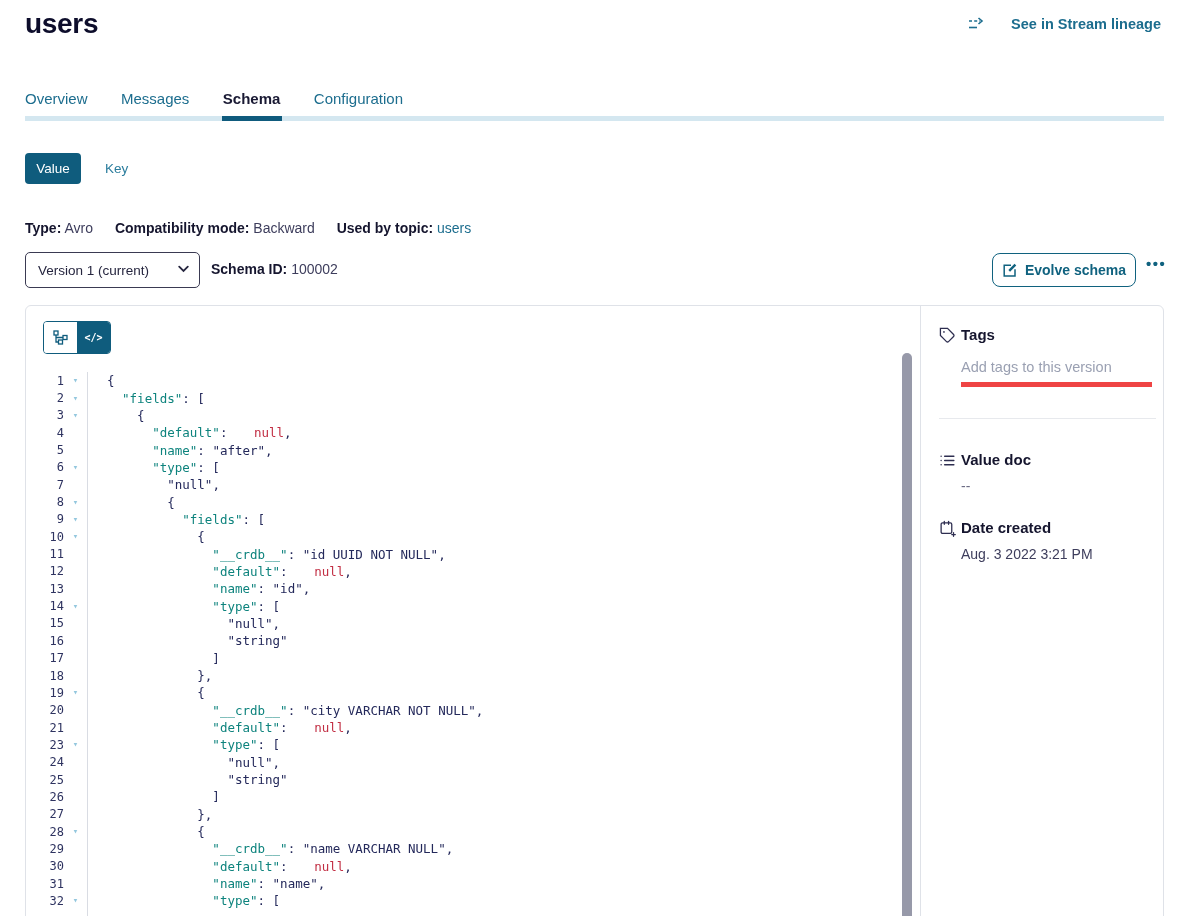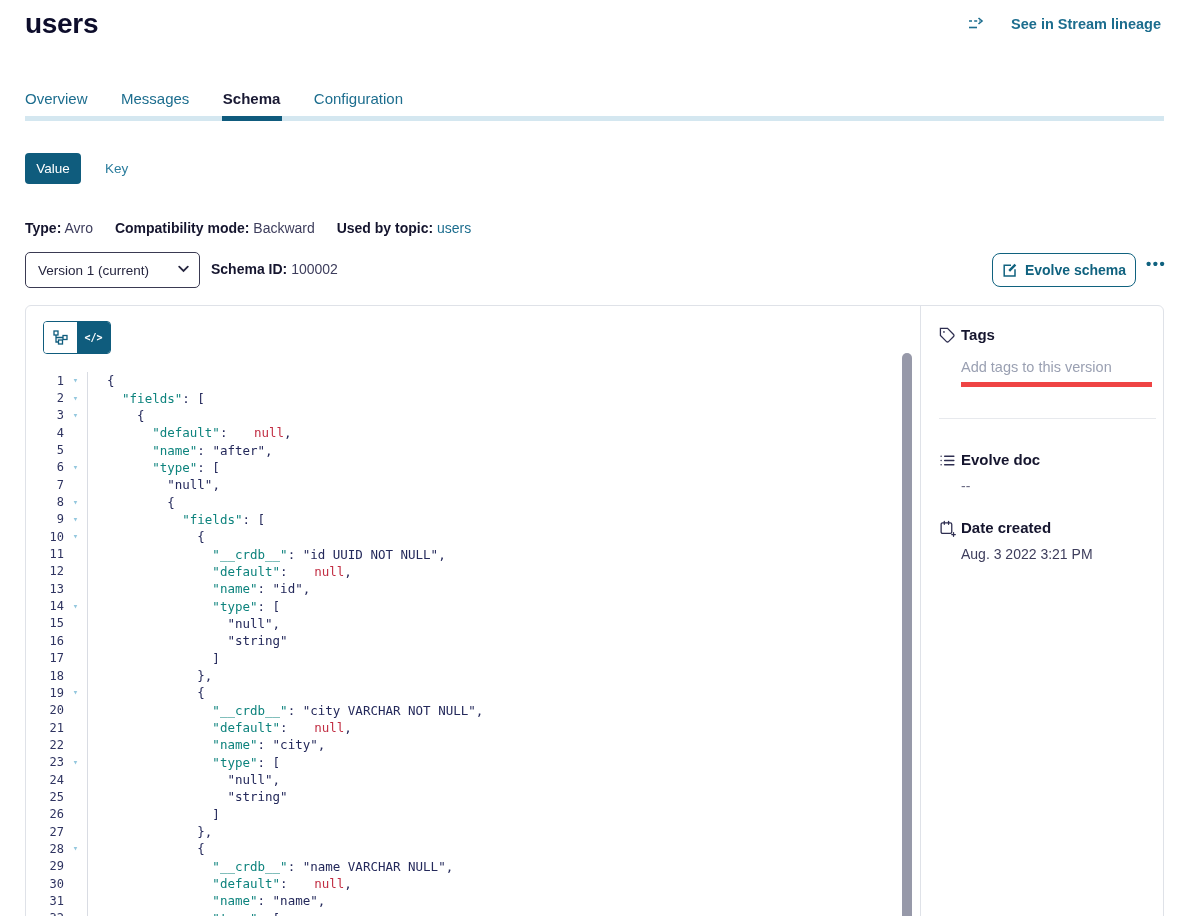--- a/index.html
+++ b/index.html
@@ -198,21 +198,20 @@
           <div class="code-line"><span class="ln">12</span><span class="fold"></span><span class="code-text">              <span class="tok-key">"default"</span><span class="tok-punc">: </span><span class="tok-null">null</span><span class="tok-punc">,</span></span></div>
           <div class="code-line"><span class="ln">13</span><span class="fold"></span><span class="code-text">              <span class="tok-key">"name"</span><span class="tok-punc">: </span><span class="tok-str">"id"</span><span class="tok-punc">,</span></span></div>
           <div class="code-line"><span class="ln">14</span><span class="fold">▾</span><span class="code-text">              <span class="tok-key">"type"</span><span class="tok-punc">: [</span></span></div>
           <div class="code-line"><span class="ln">15</span><span class="fold"></span><span class="code-text">                <span class="tok-str">"null"</span><span class="tok-punc">,</span></span></div>
           <div class="code-line"><span class="ln">16</span><span class="fold"></span><span class="code-text">                <span class="tok-str">"string"</span></span></div>
           <div class="code-line"><span class="ln">17</span><span class="fold"></span><span class="code-text">              <span class="tok-punc">]</span></span></div>
           <div class="code-line"><span class="ln">18</span><span class="fold"></span><span class="code-text">            <span class="tok-punc">},</span></span></div>
           <div class="code-line"><span class="ln">19</span><span class="fold">▾</span><span class="code-text">            <span class="tok-punc">{</span></span></div>
           <div class="code-line"><span class="ln">20</span><span class="fold"></span><span class="code-text">              <span class="tok-key">"__crdb__"</span><span class="tok-punc">: </span><span class="tok-str">"city VARCHAR NOT NULL"</span><span class="tok-punc">,</span></span></div>
           <div class="code-line"><span class="ln">21</span><span class="fold"></span><span class="code-text">              <span class="tok-key">"default"</span><span class="tok-punc">: </span><span class="tok-null">null</span><span class="tok-punc">,</span></span></div>
-          <div class="code-line"><span class="ln">22</span><span class="fold"></span><span class="code-text">              <span class="tok-key">"name"</span><span class="tok-punc">: </span><span class="tok-str">"city"</span><span class="tok-punc">,</span></span></div>
           <div class="code-line"><span class="ln">23</span><span class="fold">▾</span><span class="code-text">              <span class="tok-key">"type"</span><span class="tok-punc">: [</span></span></div>
           <div class="code-line"><span class="ln">24</span><span class="fold"></span><span class="code-text">                <span class="tok-str">"null"</span><span class="tok-punc">,</span></span></div>
           <div class="code-line"><span class="ln">25</span><span class="fold"></span><span class="code-text">                <span class="tok-str">"string"</span></span></div>
           <div class="code-line"><span class="ln">26</span><span class="fold"></span><span class="code-text">              <span class="tok-punc">]</span></span></div>
           <div class="code-line"><span class="ln">27</span><span class="fold"></span><span class="code-text">            <span class="tok-punc">},</span></span></div>
           <div class="code-line"><span class="ln">28</span><span class="fold">▾</span><span class="code-text">            <span class="tok-punc">{</span></span></div>
           <div class="code-line"><span class="ln">29</span><span class="fold"></span><span class="code-text">              <span class="tok-key">"__crdb__"</span><span class="tok-punc">: </span><span class="tok-str">"name VARCHAR NULL"</span><span class="tok-punc">,</span></span></div>
           <div class="code-line"><span class="ln">30</span><span class="fold"></span><span class="code-text">              <span class="tok-key">"default"</span><span class="tok-punc">: </span><span class="tok-null">null</span><span class="tok-punc">,</span></span></div>
           <div class="code-line"><span class="ln">31</span><span class="fold"></span><span class="code-text">              <span class="tok-key">"name"</span><span class="tok-punc">: </span><span class="tok-str">"name"</span><span class="tok-punc">,</span></span></div>
           <div class="code-line"><span class="ln">32</span><span class="fold">▾</span><span class="code-text">              <span class="tok-key">"type"</span><span class="tok-punc">: [</span></span></div>
@@ -238,21 +237,21 @@
     <span class="side-icon" style="top:146px;">
       <svg width="17" height="17" viewBox="0 0 24 24" fill="none" stroke="#2e2e50" stroke-width="2" stroke-linecap="round">
         <line x1="8" y1="6" x2="21" y2="6"></line>
           <line x1="8" y1="12" x2="21" y2="12"></line>
           <line x1="8" y1="18" x2="21" y2="18"></line>
         <line x1="3" y1="6" x2="3.01" y2="6"></line>
           <line x1="3" y1="12" x2="3.01" y2="12"></line>
           <line x1="3" y1="18" x2="3.01" y2="18"></line>
       </svg>
     </span>
-    <span class="side-title" style="top:145px;">Evolve doc</span>
+    <span class="side-title" style="top:145px;">Value doc</span>
     <span class="side-value" id="schemadoc-value" style="top:172px;">--</span>
 
     <span class="side-icon" style="top:214px;">
       <svg width="17" height="17" viewBox="0 0 24 24" fill="none" stroke="#2e2e50" stroke-width="1.8" stroke-linecap="round">
         <rect x="3" y="4" width="15" height="15" rx="2"></rect>
         <line x1="7.5" y1="2" x2="7.5" y2="6"></line>
           <line x1="13.5" y1="2" x2="13.5" y2="6"></line>
         <line x1="20.5" y1="18" x2="20.5" y2="23"></line>
           <line x1="18" y1="20.5" x2="23" y2="20.5"></line>
       </svg>

